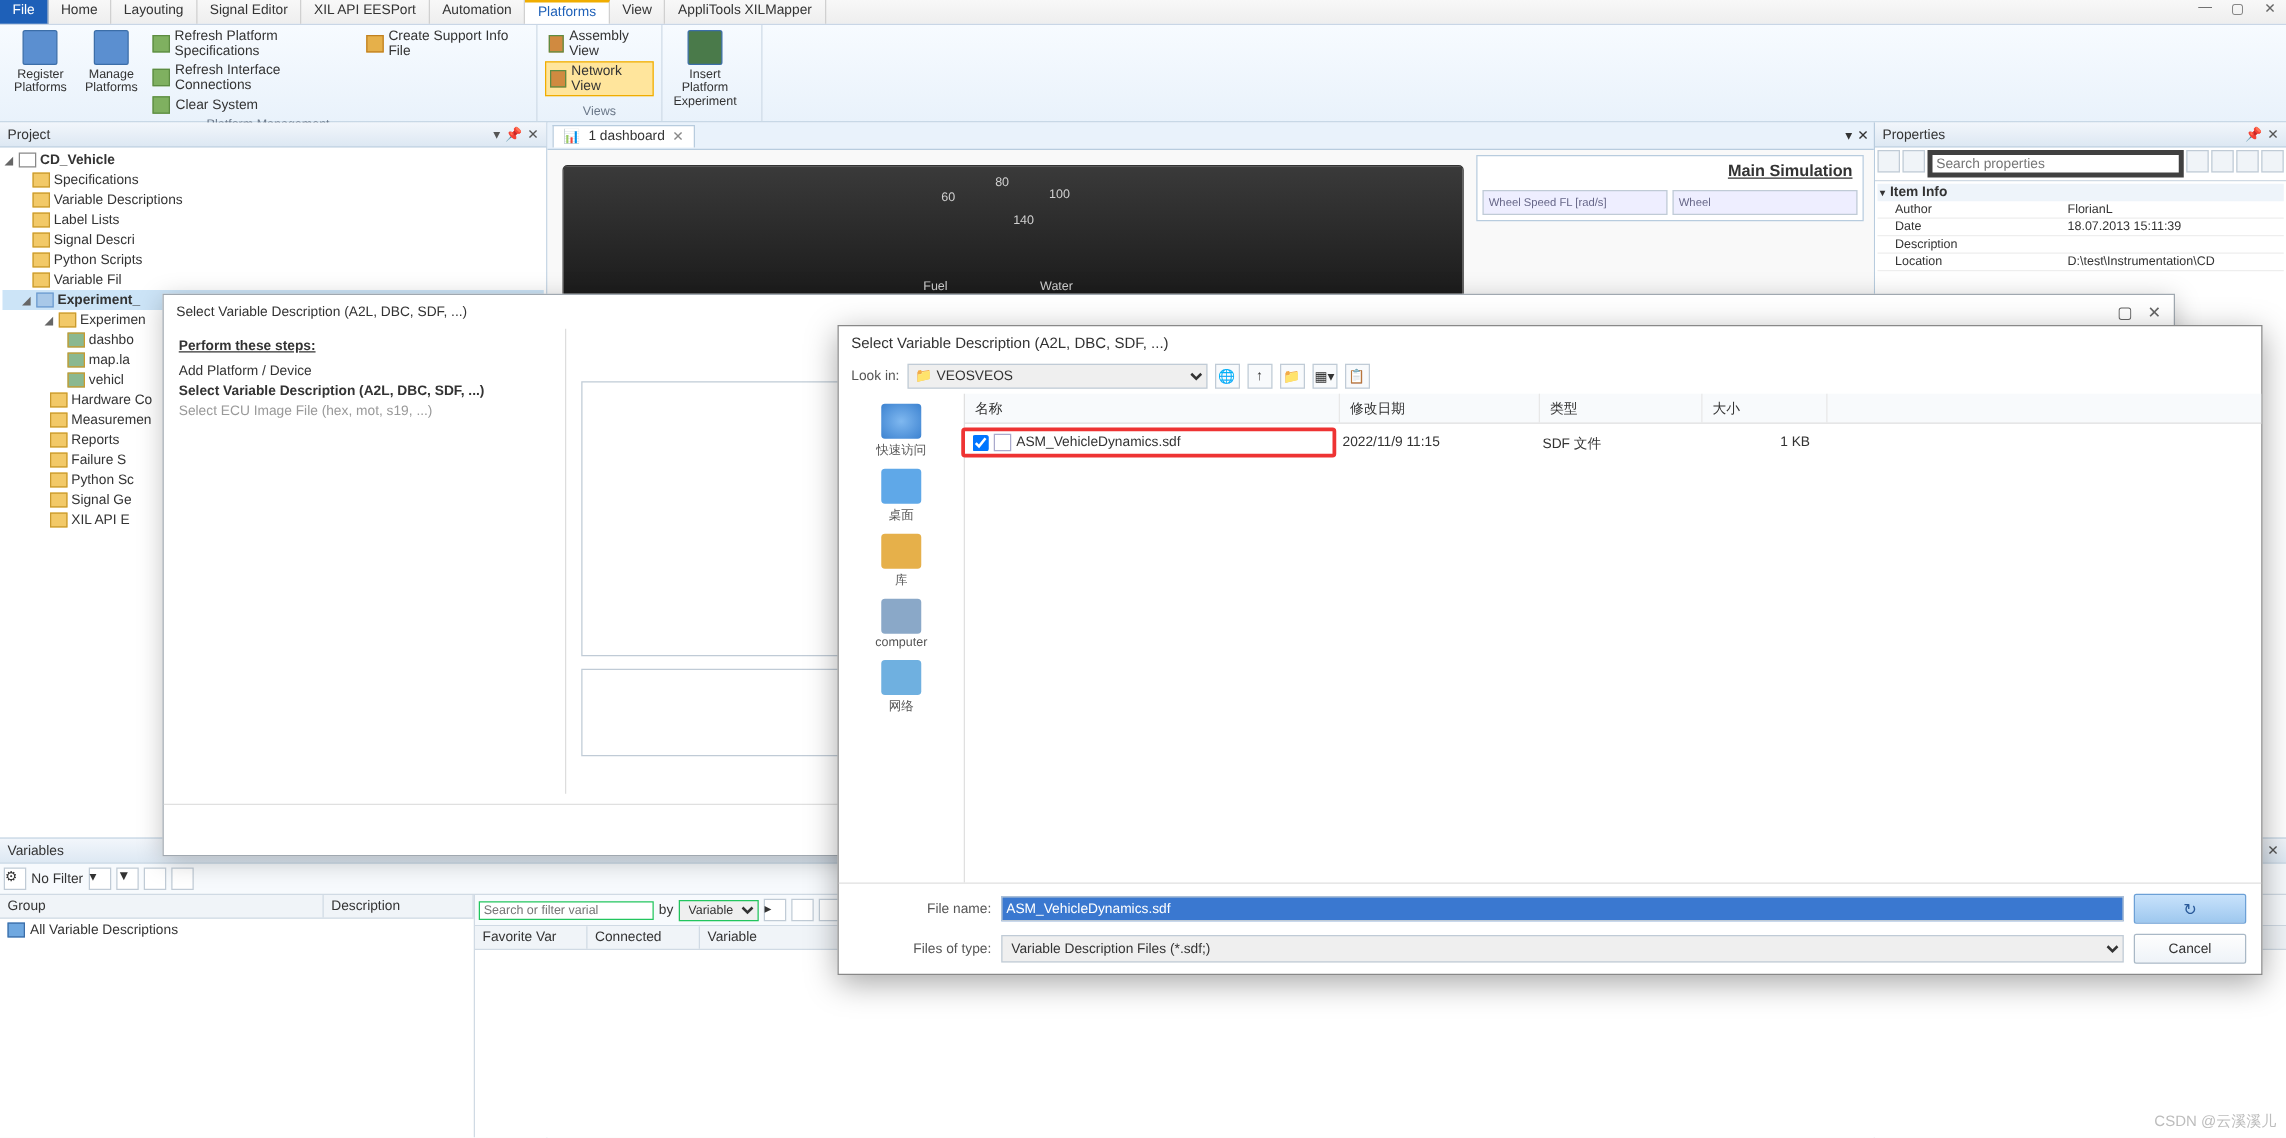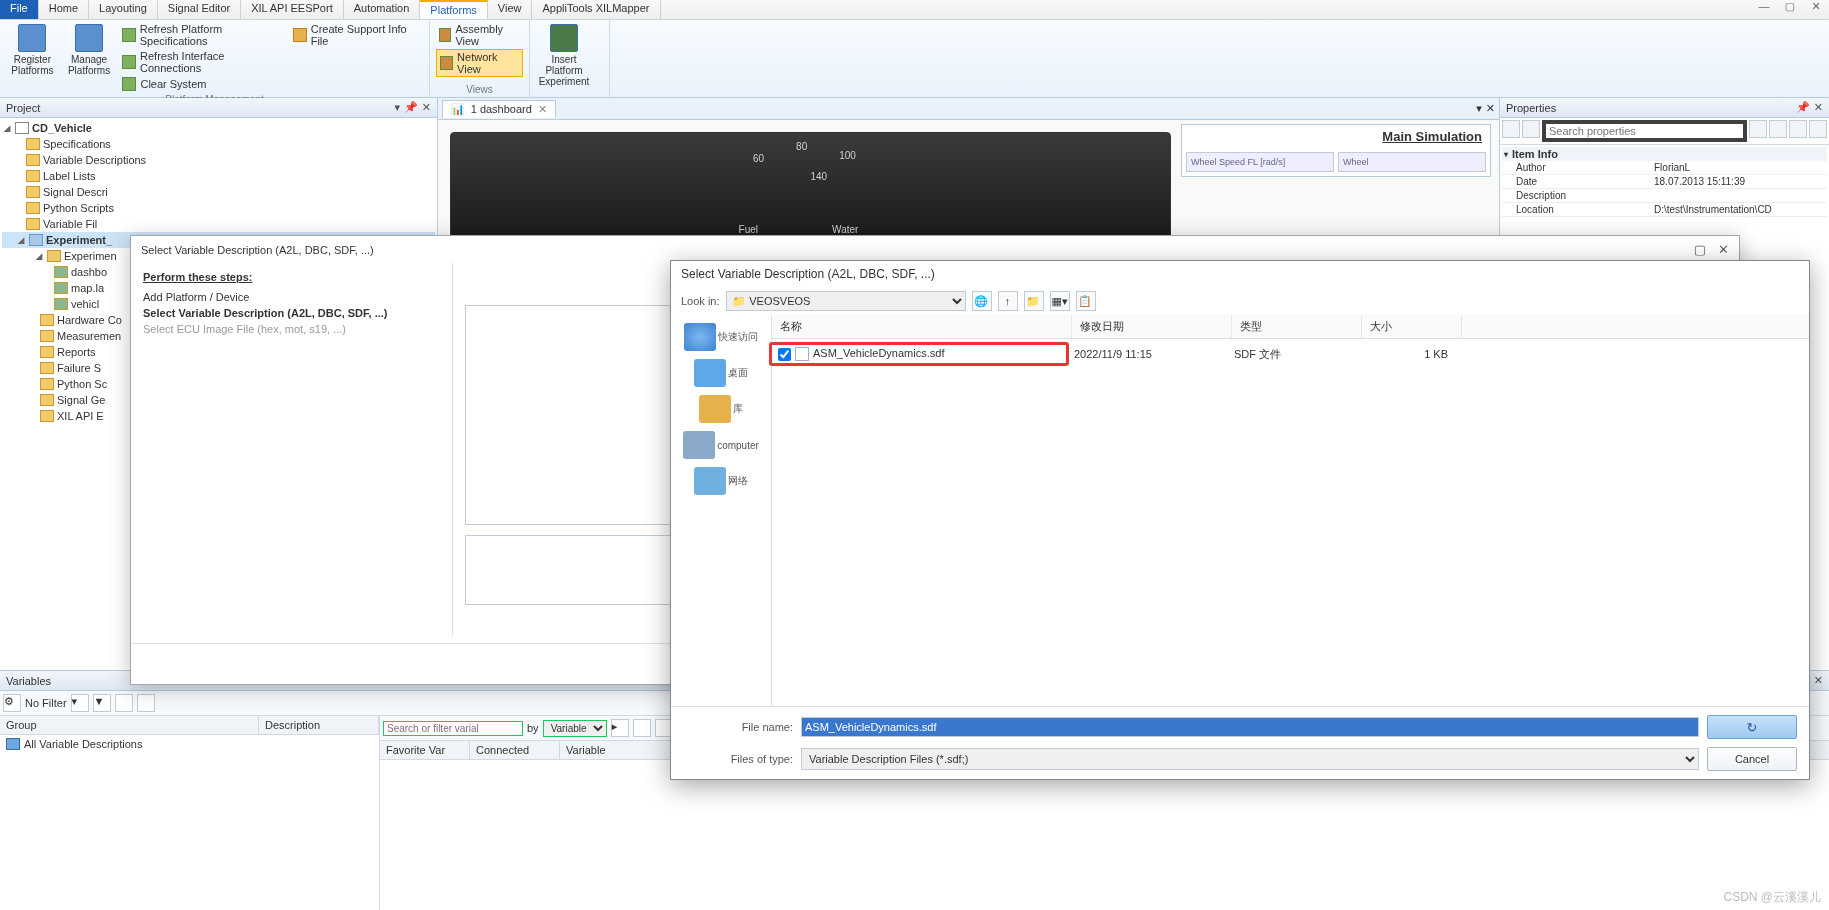--- a/index.html
+++ b/index.html
@@ -88,21 +88,21 @@
 .btn.dim{color:#aaa}
 .wiz-btns{display:flex;gap:10px;justify-content:flex-end;padding:8px 12px;border-top:1px solid #e0e0e0}
 .filedlg{position:absolute;left:670px;top:260px;width:1140px;height:520px;background:#fff;border:1px solid #888;box-shadow:0 6px 24px rgba(0,0,0,.35);z-index:20;display:flex;flex-direction:column}
 .fd-title{padding:6px 10px;font-size:12px}
 .fd-nav{display:flex;align-items:center;gap:6px;padding:4px 10px}
 .fd-nav .lbl{font-size:11px;color:#555}
 .fd-nav select{width:240px;border:1px solid #c0cbd6;padding:2px}
 .fd-nav .nb{width:20px;height:20px;border:1px solid #c0cbd6;cursor:pointer;display:flex;align-items:center;justify-content:center;font-size:11px;background:#f8fafc}
 .fd-body{flex:1;display:flex}
 .fd-places{width:100px;display:flex;flex-direction:column;align-items:center;gap:8px;padding:8px 0}
-.fd-place{display:flex;align-items:center;gap:2px;cursor:pointer}
+.fd-place{display:flex;flex-direction:column;align-items:center;gap:2px;cursor:pointer}
 .fd-place .ic{width:32px;height:28px;border-radius:3px}
 .fd-place .ic.star{background:radial-gradient(#7fb8f0,#3c82d0)}
 .fd-place .ic.desk{background:#5fa8e8}
 .fd-place .ic.lib{background:#e6b04a}
 .fd-place .ic.comp{background:#8aa8c8}
 .fd-place .ic.net{background:#6fb0e0}
 .fd-place span{font-size:10px;color:#555}
 .fd-list{flex:1;border-left:1px solid #e0e0e0}
 .fd-cols{display:flex;background:#f8fafc;border-bottom:1px solid #e0e0e0;font-size:11px;color:#555}
 .fd-cols .c{padding:4px 8px;border-right:1px solid #e8e8e8}

